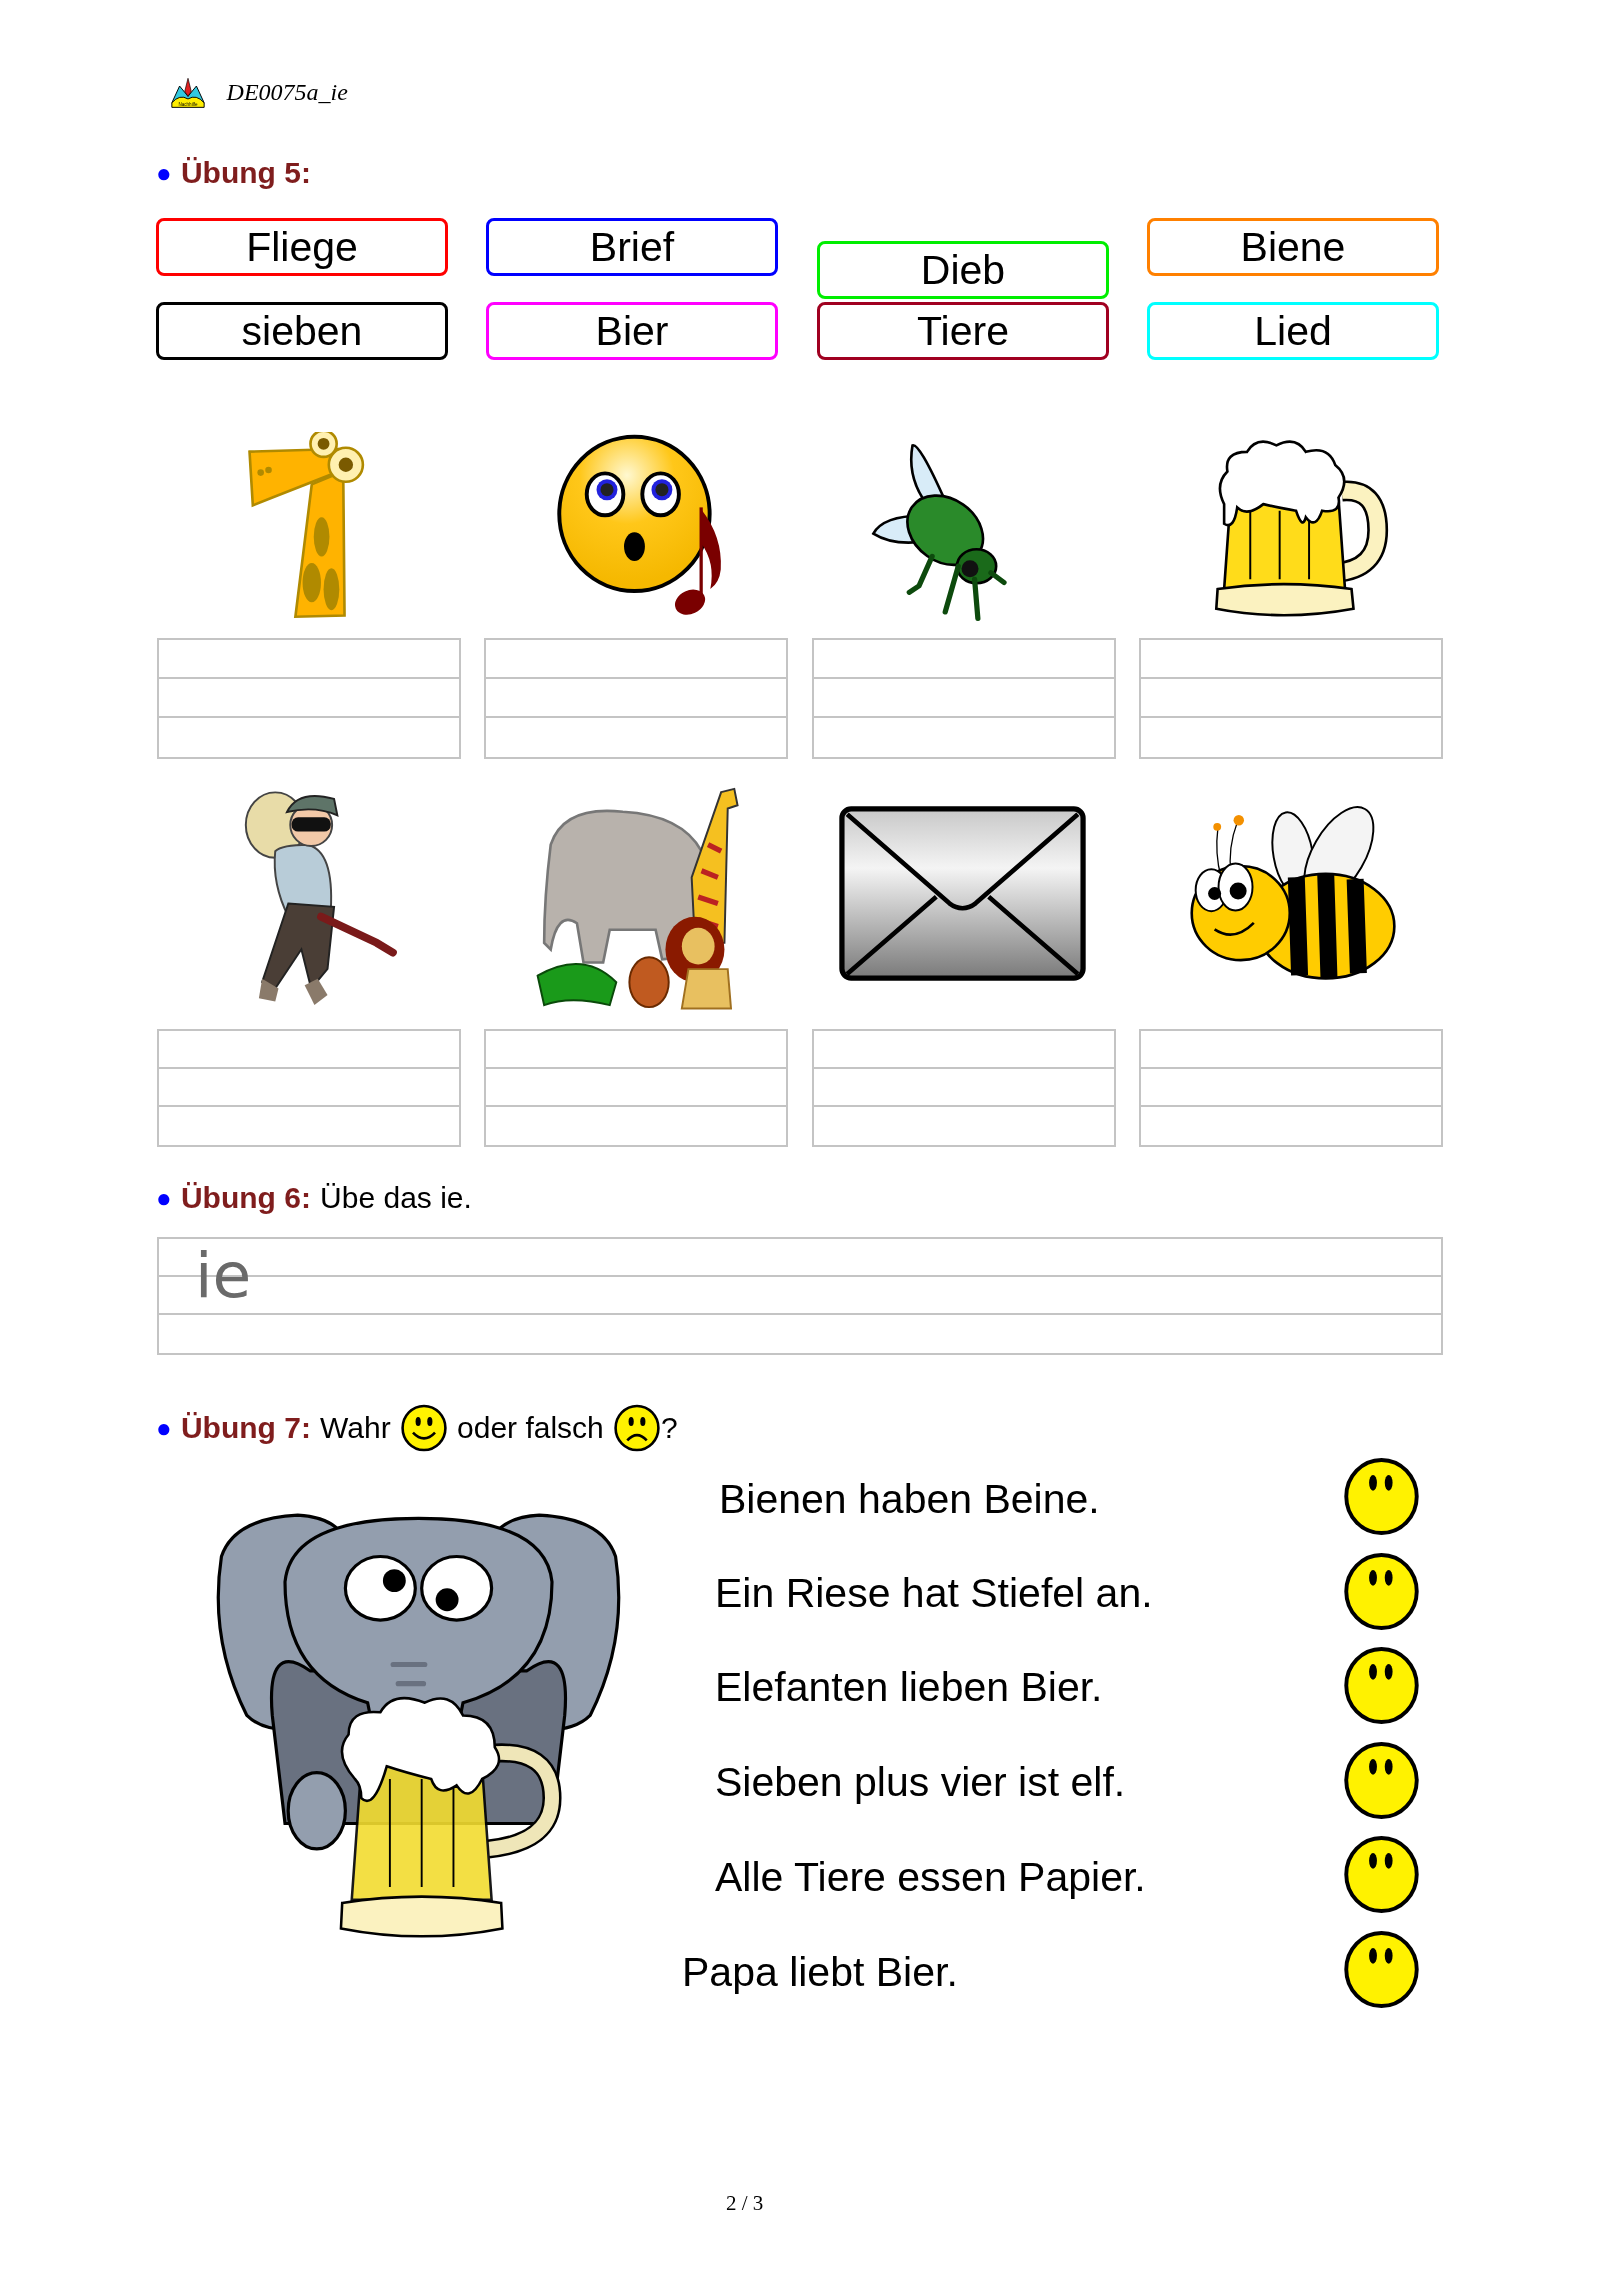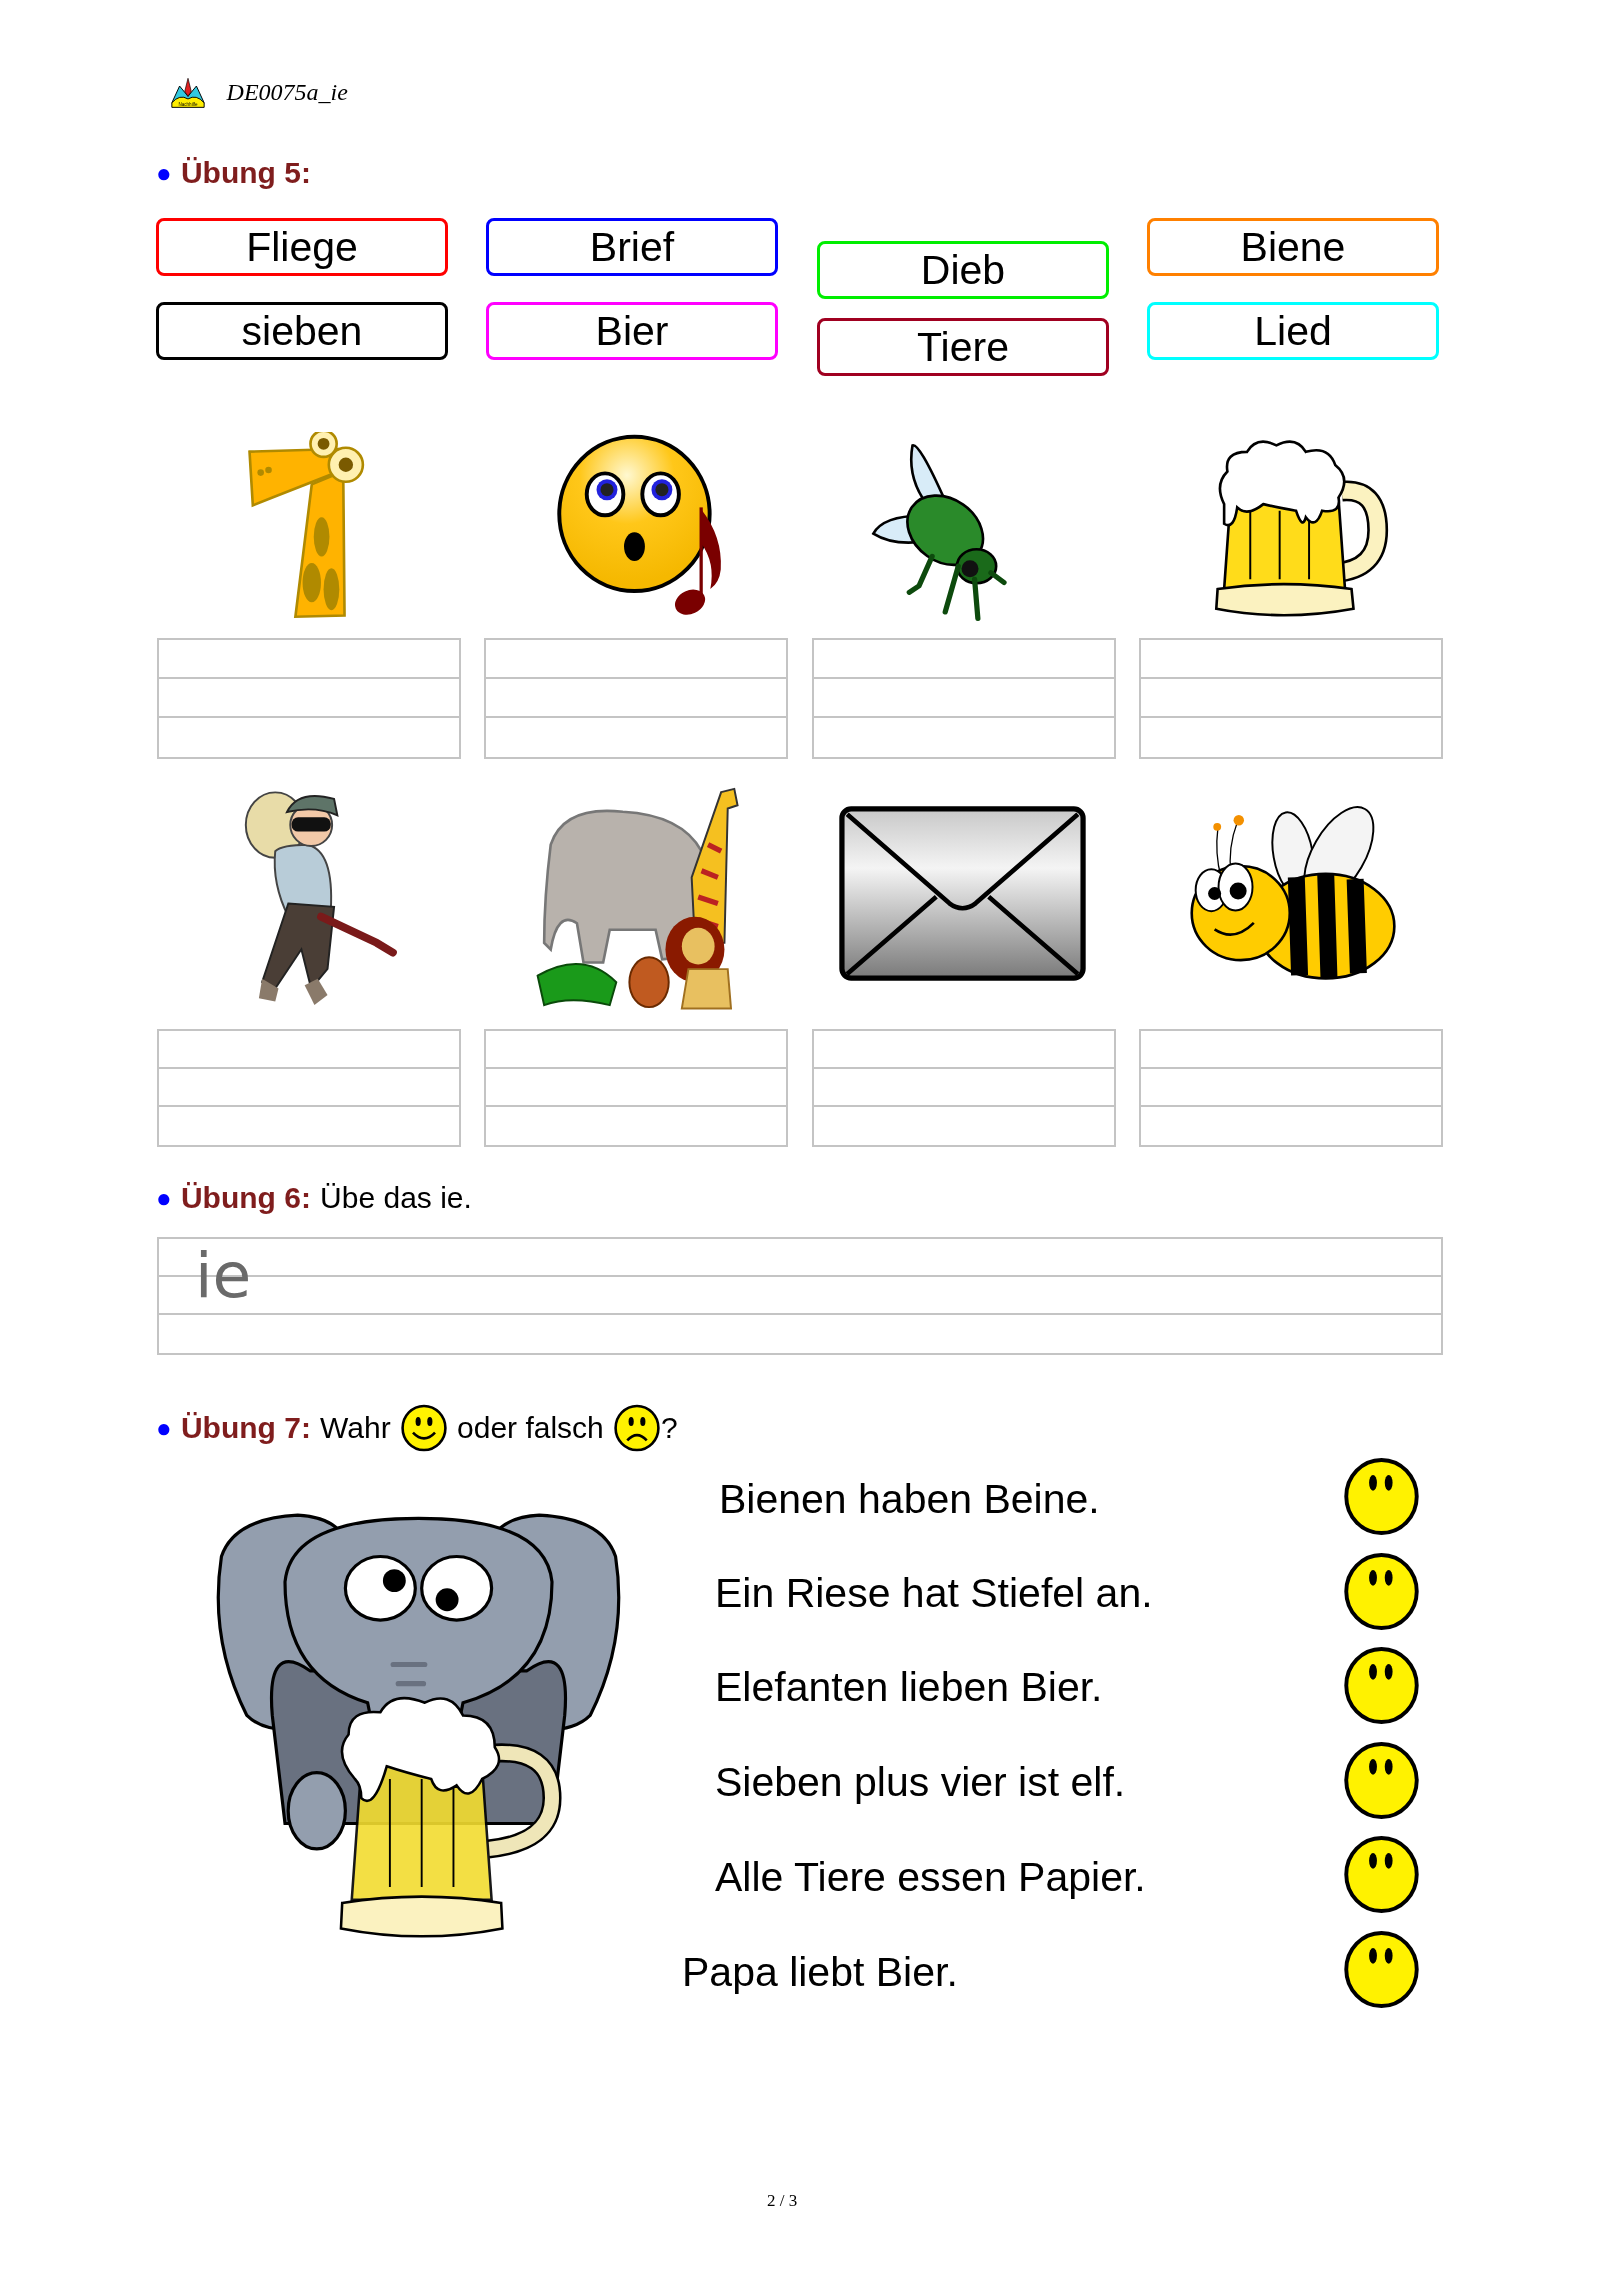--- a/index.html
+++ b/index.html
@@ -12,21 +12,21 @@
   .heading .bullet { color:#0000ff; margin-right:9.2px; font-size:26px; }
   .heading .label { color:#7f1d1d; font-weight:bold; margin-right:9.2px; }
   .wordbox { width:292px; height:58px; border:3.3px solid; border-radius:8px; box-sizing:border-box;
              display:flex; align-items:center; justify-content:center; font-size:41px; }
   .lines { box-sizing:border-box; border:2px solid #c4c4c4; background:#fff; }
   .lines .ln { height:33.33%; box-sizing:border-box; border-bottom:2px solid #c4c4c4; }
   .lines .ln:last-child { border-bottom:none; }
   .pic { display:flex; align-items:center; justify-content:center; }
   .sentence { font-size:41px; white-space:nowrap; }
   .face { width:77px; height:77px; }
-  .footer { font-family:"Liberation Serif", serif; font-size:17px; left:767px; top:2191px; }
+  .footer { font-family:"Liberation Serif", serif; font-size:21px; left:726px; top:2191px; }
   .ie-text { font-family:"DejaVu Sans", sans-serif; font-size:63px; color:#6a6a6a; }
 </style>
 </head>
 <body>
 
 <div class="abs header">
   <svg width="38" height="31" viewBox="0 0 58 48">
     <polygon points="4,40 16,14 29,30 42,14 54,40" fill="#33c9e0" stroke="#000" stroke-width="1.5"></polygon>
     <polygon points="29,2 24,22 29,30 34,22" fill="#e02020" stroke="#000" stroke-width="1"></polygon>
     <path d="M4,40 Q16,26 29,34 Q42,26 54,40 L54,47 L4,47 Z" fill="#ffee00" stroke="#000" stroke-width="1.5"></path>
@@ -51,21 +51,21 @@
   </div>
 <div class="abs wordbox" style="left:1147px; top:218px; border-color:#ff8000;">
     <span>Biene</span>
   </div>
 <div class="abs wordbox" style="left:156px; top:302px; border-color:#000000;">
     <span>sieben</span>
   </div>
 <div class="abs wordbox" style="left:486px; top:302px; border-color:#ff00ff;">
     <span>Bier</span>
   </div>
-<div class="abs wordbox" style="left:817px; top:318px; border-color:#a00020;">
+<div class="abs wordbox" style="left:817px; top:302px; border-color:#a00020;">
     <span>Tiere</span>
   </div>
 <div class="abs wordbox" style="left:1147px; top:302px; border-color:#00ffff;">
     <span>Lied</span>
   </div>
 
 <div class="abs pic" style="left:223px; top:425px; width:170px; height:203px;">
   <svg width="151" height="190" viewBox="0 0 230 290">
     <polygon points="25,30 160,26 162,60 60,100 30,112" fill="#ffb300" stroke="#b08a00" stroke-width="4"></polygon>
     <polygon points="120,80 168,60 170,280 95,282" fill="#ffb300" stroke="#b08a00" stroke-width="4"></polygon>

